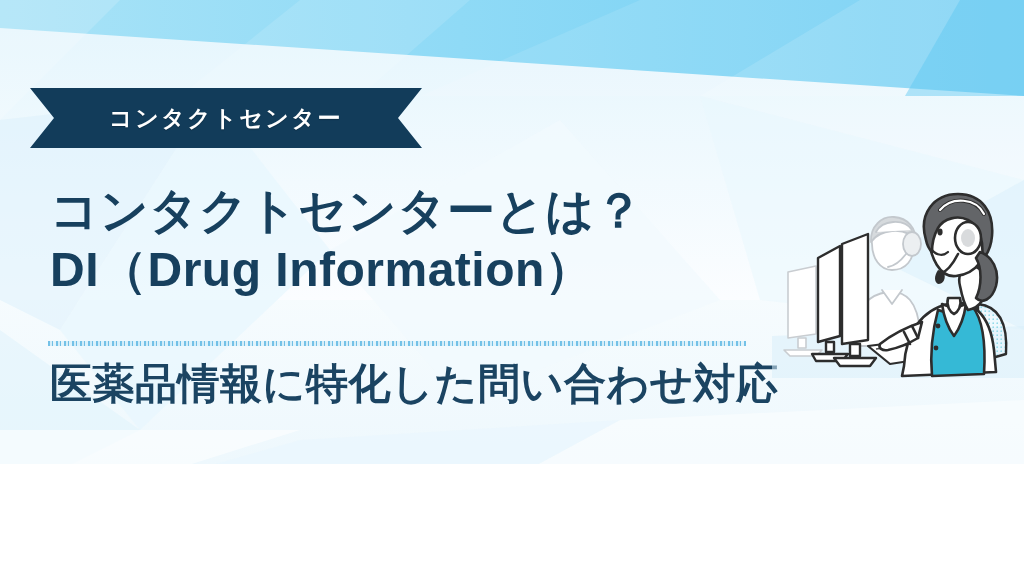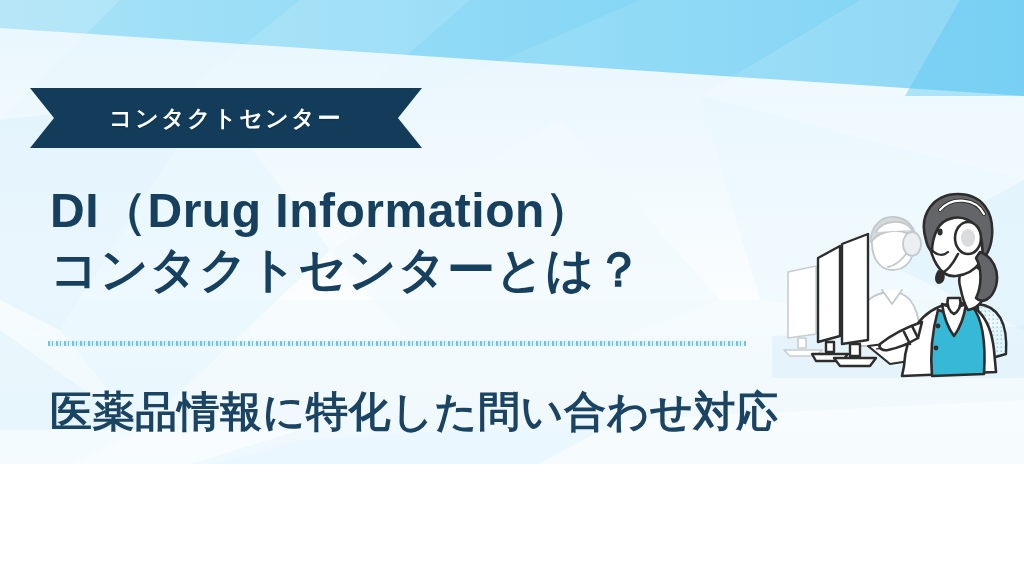--- a/index.html
+++ b/index.html
@@ -97,21 +97,21 @@
         rgba(62,166,219,0.75) 4px,
         rgba(62,166,219,0.75) 5px,
         rgba(180,226,245,0.3) 5px,
         rgba(180,226,245,0.3) 8px);
     opacity: .95;
   }
 
   .subhead {
     position: absolute;
     left: 50px;
-    top: 384px;
+    top: 356px;
     color: #1b4462;
     font-size: 42px;
     font-weight: bold;
     letter-spacing: 0.5px;
     white-space: nowrap;
   }
 
   
   .illustration {
     position: absolute;
@@ -183,22 +183,22 @@
   </svg>
 
   <div class="ribbon">
     <svg class="ribbon-shape" viewBox="0 0 392 60" preserveAspectRatio="none" aria-hidden="true">
       <polygon points="0,0 392,0 368,30 392,60 0,60 24,30" fill="#123c5a"></polygon>
     </svg>
     <div class="ribbon-label">コンタクトセンター</div>
   </div>
 
   <div class="headline">
+    <div class="headline-line">コンタクトセンターとは？</div>
     <div class="headline-line">DI（Drug Information）</div>
-    <div class="headline-line">コンタクトセンターとは？</div>
   </div>
 
   <div class="divider"></div>
 
   <div class="subhead">医薬品情報に特化した問い合わせ対応</div>
 
   <div class="illustration">
     <svg viewBox="0 0 252 192" aria-hidden="true">
       <defs>
         <pattern id="chairDots" width="4" height="4" patternUnits="userSpaceOnUse">

